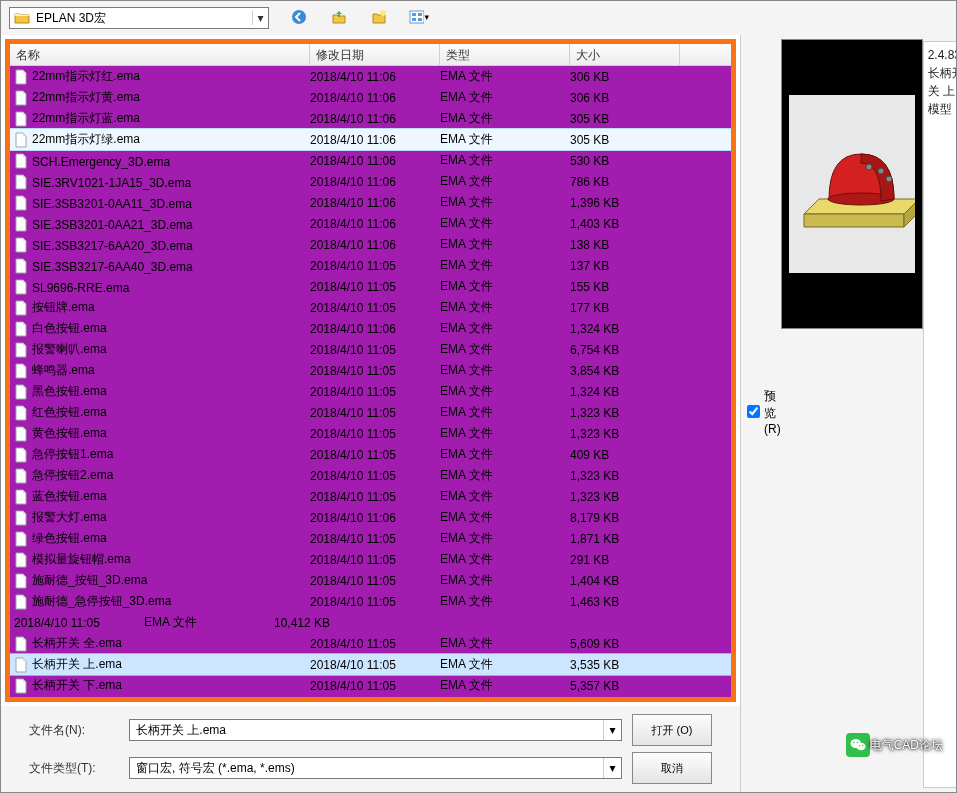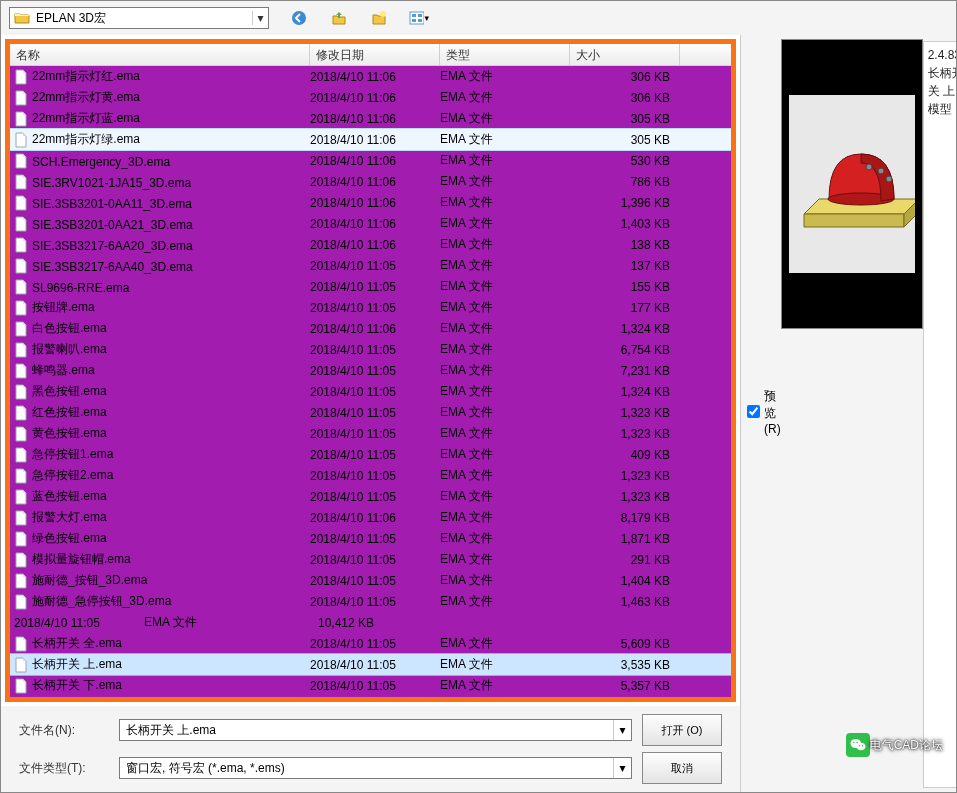--- a/index.html
+++ b/index.html
@@ -1,18 +1,18 @@
 <!DOCTYPE html>
 <html><head>
 <meta charset="utf-8">
 <style>
 *{box-sizing:border-box;margin:0;padding:0;font-family:"Microsoft YaHei",SimSun,Arial,sans-serif;font-size:12px}
 body{background:#f0f0f0;width:957px;height:793px;overflow:hidden;position:relative}
 .dialog{display:flex;flex-direction:column;height:100%;background:#fff;border:1px solid #888}
-.toolbar{display:flex;align-items:center;padding:6px 8px;gap:20px;background:#f4f4f4}
+.toolbar{display:flex;align-items:flex-start;padding:6px 8px;gap:20px;background:#f4f4f4}
 .folder-combo{display:flex;align-items:center;border:1px solid #7a7a7a;background:#fff;height:22px;width:260px}
 .folder-combo .ficon{width:16px;height:16px;margin:0 4px}
 .folder-combo .label{flex:1;padding:0 2px}
 .folder-combo .drop{width:16px;text-align:center;color:#333;border-left:1px solid #ccc}
 .tbtn{width:20px;height:20px;display:flex;align-items:center;justify-content:center;cursor:pointer}
 .split{display:flex;flex:1;overflow:hidden}
 .filepane{flex:1;display:flex;flex-direction:column;border-right:1px solid #ccc}
 .listwrap{flex:1;overflow:hidden;border:5px solid #f97316;margin:4px;position:relative;background:#a21caf}
 .cols{display:flex;background:linear-gradient(#fdfdfd,#ececec);border-bottom:1px solid #d4d0c8;height:22px}
 .col{padding:3px 6px;border-right:1px solid #d4d0c8;color:#333}
@@ -21,23 +21,23 @@
 .col.type{width:130px}
 .col.size{width:110px;text-align:left}
 .rows{overflow-y:auto;height:calc(100% - 22px)}
 .row{display:flex;align-items:center;height:21px;padding-left:4px;cursor:pointer}
 .row.selected{background:#cde6ff;outline:1px solid #7ab7ff}
 .row.hover2{background:#eef6ff;outline:1px solid #bcd8f4}
 .row .cell{overflow:hidden;white-space:nowrap;text-overflow:ellipsis}
 .row .cell.name{width:296px;display:flex;align-items:flex-end;gap:4px}
 .row .cell.date{width:130px}
 .row .cell.type{width:130px}
-.row .cell.size{width:110px;text-align:right;padding-right:10px}
+.row .cell.size{width:110px;text-align:left;padding-right:10px}
 .fileicon{width:14px;height:16px;flex-shrink:0}
-.bottombar{padding:8px 18px;display:grid;grid-template-columns:90px 1fr 80px;gap:6px 10px;align-items:center;background:#f4f4f4}
+.bottombar{padding:8px 28px;display:grid;grid-template-columns:90px 1fr 80px;gap:6px 10px;align-items:center;background:#f4f4f4}
 .bottombar label{color:#333}
 .txtcombo{display:flex;border:1px solid #7a7a7a;background:#fff;height:22px}
 .txtcombo input{flex:1;border:none;outline:none;padding:0 6px;font-size:12px;background:transparent}
 .txtcombo .drop{width:18px;text-align:center;border-left:1px solid #ccc;line-height:20px}
 .btn{height:32px;border:1px solid #888;background:linear-gradient(#fdfdfd,#e4e4e4);cursor:pointer;font-size:11px}
 .sidepane{width:215px;display:flex;flex-direction:row;padding:4px;background:#f4f4f4}
 .previewchk{display:flex;align-items:center;gap:4px;padding:2px 0 6px 2px}
 .previewbox{border:1px solid #888;background:#000;height:290px;display:flex;align-items:center;justify-content:center;position:relative}
 .previewinner{background:#e8e8e8;width:90%;height:62%;display:flex;align-items:center;justify-content:center}
 .infobox{border:1px solid #ccc;background:#fff;margin-top:2px;flex:1;padding:4px;line-height:1.5;color:#222;position:relative}
@@ -301,21 +301,21 @@
                 <span class="fileicon">
                   <svg viewBox="0 0 14 16">
                     <path fill="#fff" stroke="#9aa" d="M2 1h7l3 3v11H2z"></path>
                     <path fill="#dde" d="M9 1v3h3z"></path>
                   </svg>
                 </span>
                 <span>蜂鸣器.ema</span>
               </div>
               <div class="cell date">2018/4/10 11:05</div>
               <div class="cell type">EMA 文件</div>
-              <div class="cell size">7,231 KB</div>
+              <div class="cell size">3,854 KB</div>
             </div>
             <div class="row">
               <div class="cell name">
                 <span class="fileicon">
                   <svg viewBox="0 0 14 16">
                     <path fill="#fff" stroke="#9aa" d="M2 1h7l3 3v11H2z"></path>
                     <path fill="#dde" d="M9 1v3h3z"></path>
                   </svg>
                 </span>
                 <span>黑色按钮.ema</span>

